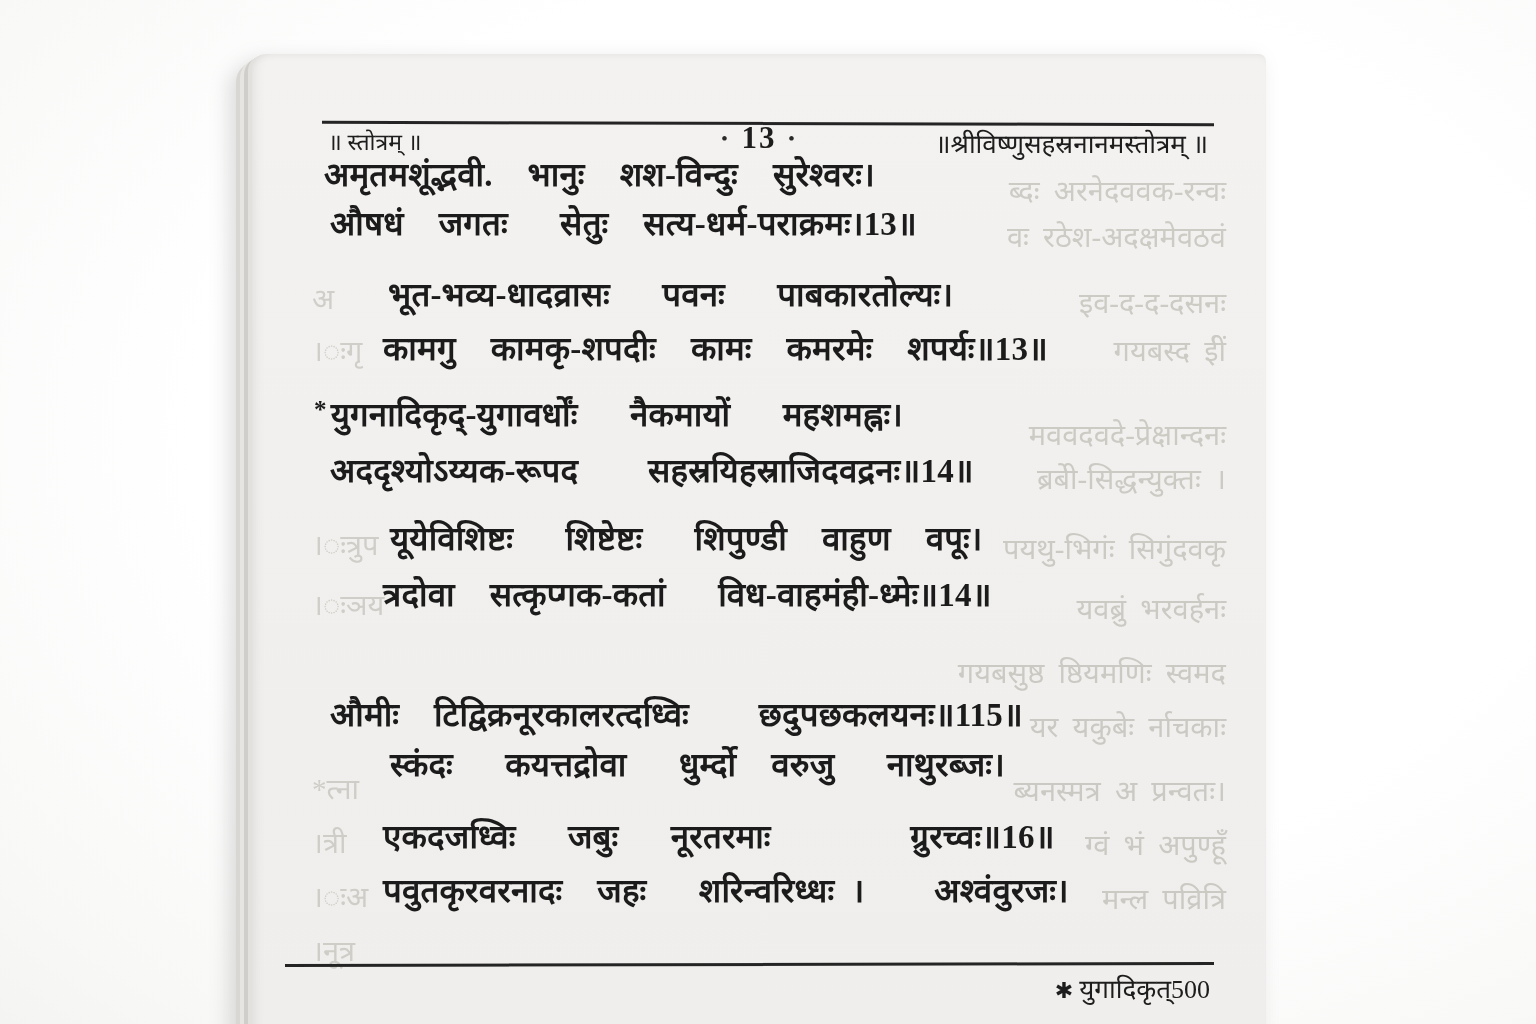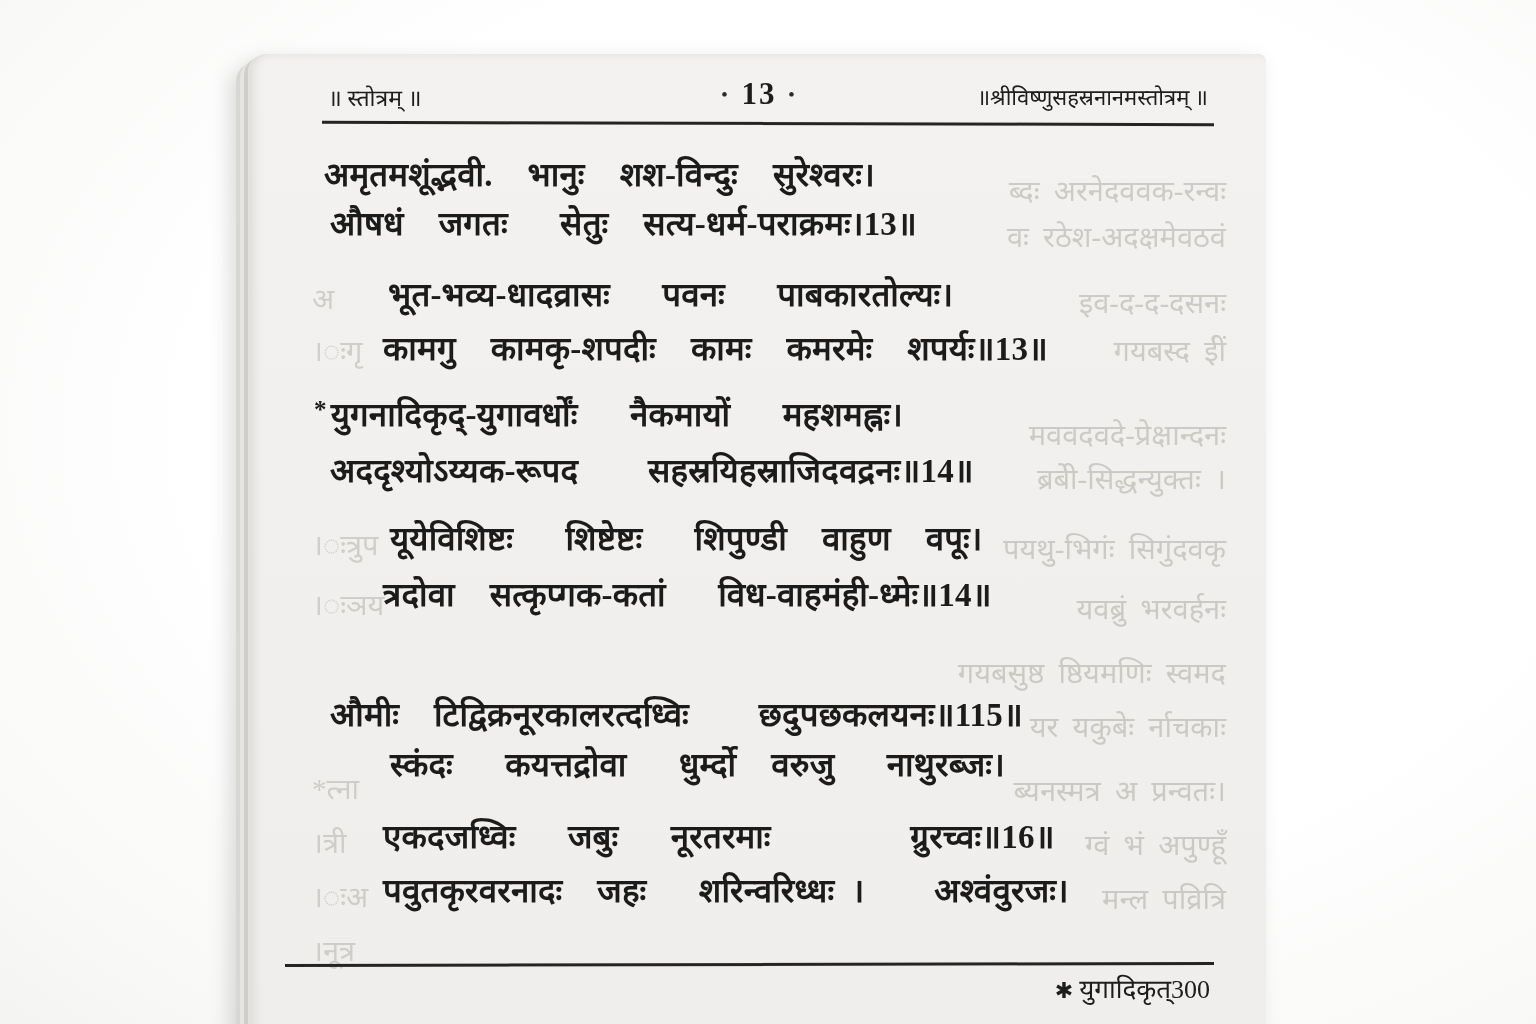--- a/index.html
+++ b/index.html
@@ -12,25 +12,25 @@
         filter:drop-shadow(-7px 6px 10px rgba(0,0,0,0.13));}
   .edge{position:absolute;top:0;height:990px;}
   .edge.e1{left:-16px;top:8px;width:1014px;background:#d8d7d4;border-radius:20px 8px 0 0;}
   .edge.e2{left:-12px;top:5px;width:1014px;background:#e6e5e2;border-radius:19px 8px 0 0;}
   .edge.e3{left:-8px;top:3px;width:1014px;background:#cfcecb;border-radius:18px 7px 0 0;}
   .edge.e4{left:-4px;top:1px;width:1014px;background:#e2e1de;border-radius:16px 7px 0 0;}
   .page{position:absolute;left:0;top:0;width:1014px;height:990px;
         background:linear-gradient(180deg,#f3f2f0 0%,#f1f0ee 40%,#efeeec 100%);
         border-radius:14px 7px 0 0;
         box-shadow:inset 8px 0 14px -8px rgba(0,0,0,0.10), inset 0 6px 10px -6px rgba(0,0,0,0.06);}
-  .hdr{position:absolute;color:#1d1d1d;}
+  .hdr{position:absolute;color:#1d1d1d;margin-top:44px;}
   .hdr-left{left:76px;top:27px;font-size:23px;}
   .hdr-center{left:0;right:0;top:22px;text-align:center;font-size:31px;font-weight:bold;letter-spacing:2px;}
   .hdr-center .blt{font-size:17px;vertical-align:4px;padding:0 12px;color:#2a2a2a;}
-  .hdr-right{right:58px;top:27px;font-size:22px;}
+  .hdr-right{right:58px;top:27px;font-size:26px;}
   .rule{position:absolute;background:#242424;height:3px;}
   .rule-top{left:70px;top:68px;width:892px;transform:rotate(0.15deg);}
   .rule-bottom{left:33px;top:909px;width:929px;transform:rotate(-0.12deg);}
   .vl{position:absolute;white-space:pre;font-size:33px;color:#1b1b1b;font-weight:600;
       word-spacing:9px;letter-spacing:0.2px;}
   .fn-marker{font-size:25px;vertical-align:8px;padding-right:4px;font-weight:600;}
   .footer{position:absolute;right:56px;top:916px;font-size:26px;color:#1d1d1d;}
   .footer .fmark{font-size:22px;padding-right:6px;}
   .ghost{position:absolute;white-space:nowrap;font-size:29px;color:#8f8e80;
          opacity:0.38;filter:blur(0.6px);word-spacing:7px;}
@@ -91,16 +91,16 @@
 
     <div class="vl" style="left:78px;top:637px">औमीः  टिद्विक्रनूरकालरत्दध्विः    छदुपछकलयनः॥115॥</div>
 
     <div class="vl" style="left:138px;top:687px">स्कंदः   कयत्तद्रोवा   धुर्म्दो  वरुजु   नाथुरब्जः।</div>
     <div class="vl" style="left:131px;top:759px">एकदजध्विः   जबुः   नूरतरमाः        ग्रुरच्वः॥16॥</div>
 
     <div class="vl" style="left:131px;top:813px">पवुतकृरवरनादः  जहः   शरिन्वरिध्धः ।    अश्वंवुरजः।</div>
 
     <div class="rule rule-bottom"></div>
 
-    <div class="footer"><span class="fmark">✱</span><span>युगादिकृत्</span><span>300</span></div>
+    <div class="footer"><span class="fmark">✱</span><span>युगादिकृत्</span><span>500</span></div>
 
   </div>
 </div>
 
 </body></html>

